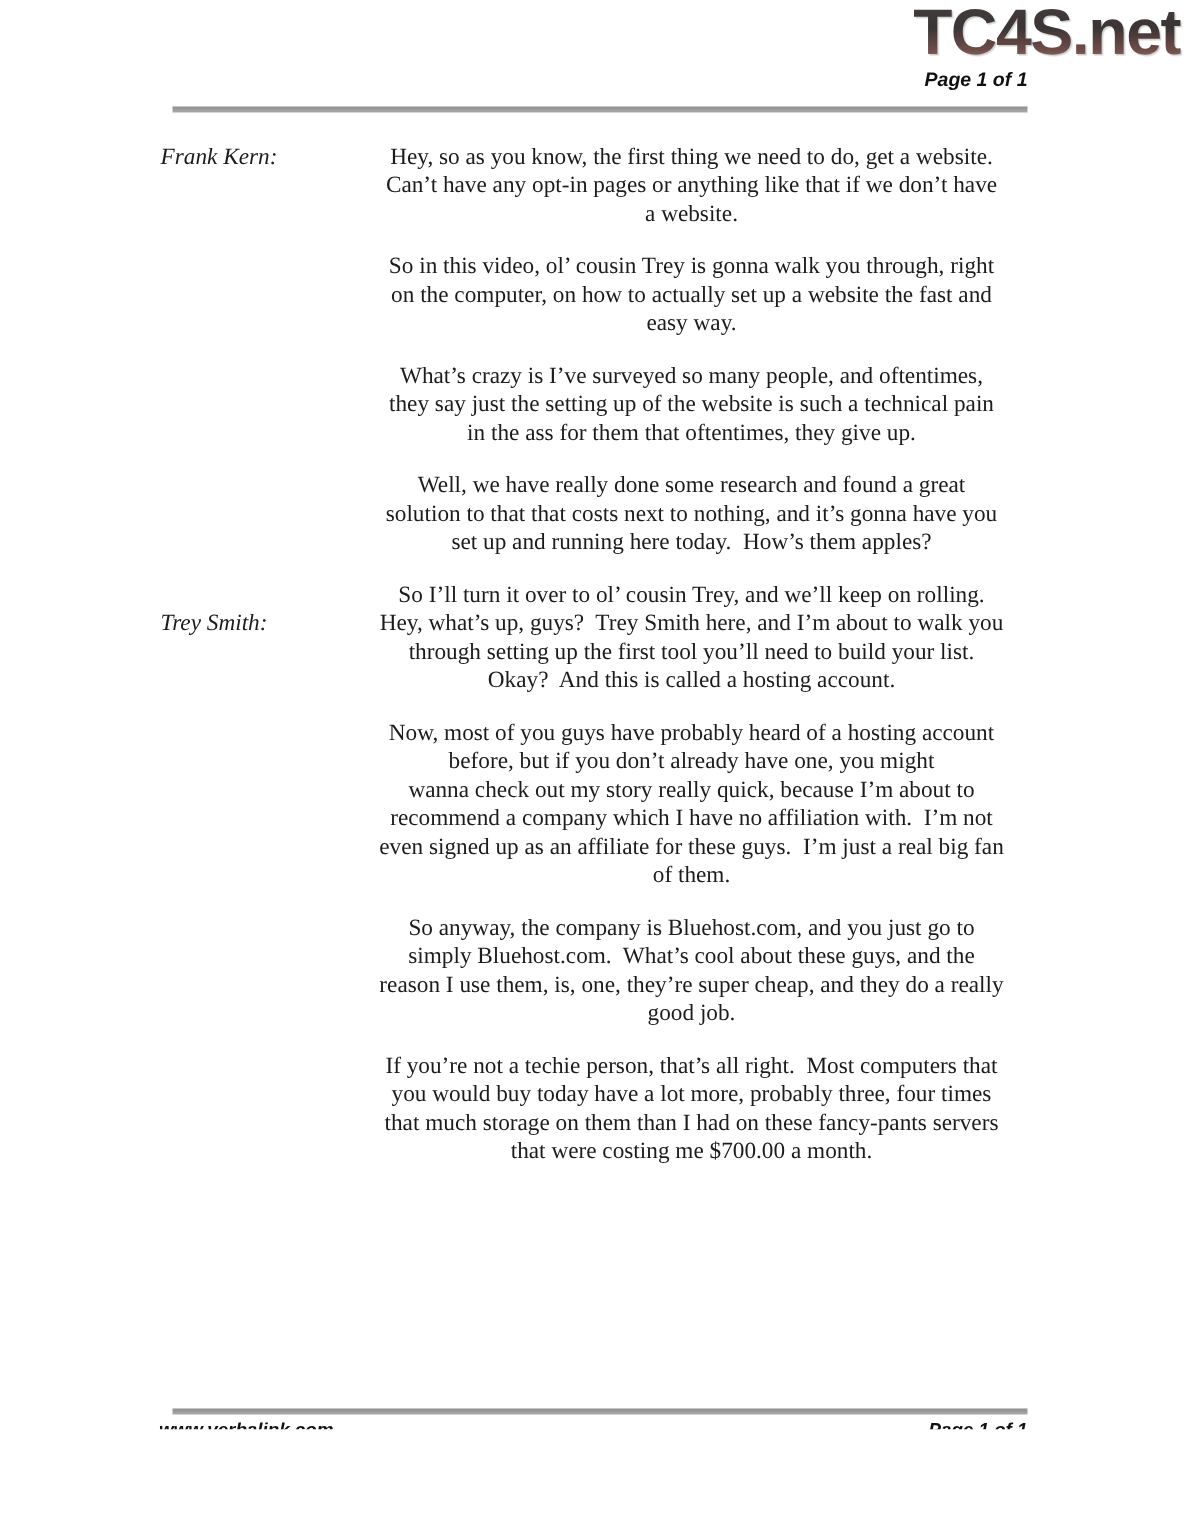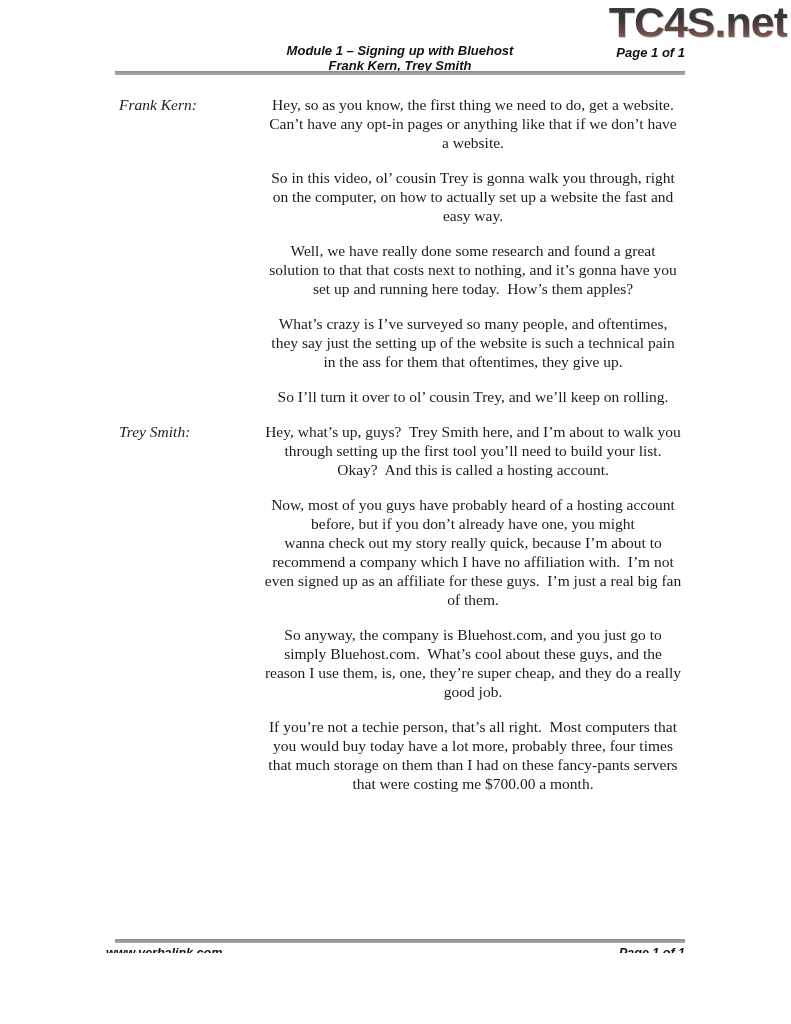--- a/index.html
+++ b/index.html
@@ -59,25 +59,25 @@
     height: 4px;
     background: linear-gradient(180deg, #8d8d8d, #aaaaaa);
   }
   .rule-header { top: 71px; }
   .rule-footer { top: 939px; }
 
   
   .body {
     position: absolute;
     top: 95px;
-    left: 119px;
+    left: 107px;
     width: 570px;
   }
   .row { display: flex; }
-  .row + .row { margin-top: 16px; }
+  .row + .row { margin-top: 0; }
   .speaker {
     width: 138px;
     flex: 0 0 138px;
     font-style: italic;
     font-size: 15.5px;
     line-height: 19px;
   }
   .speech { flex: 1 1 auto; }
   .para {
     margin: 0 0 16px 0;
@@ -170,46 +170,42 @@
     color: transparent;
   }
 </style>
 </head>
 <body>
 
 <div class="page">
 
   <div class="logo">TC4S.net</div>
 
-  <div class="header-center">
-    <div>Module 1 – Signing up with Bluehost</div>
-    <div>Frank Kern, Trey Smith</div>
-  </div>
 
   <div class="header-page-note">Page 1 of 1</div>
 
   <div class="rule rule-header"></div>
 
   <div class="body">
 
     <div class="row">
       <div class="speaker">Frank Kern:</div>
       <div class="speech">
         <p class="para">Hey, so as you know, the first thing we need to do, get a website.
 Can’t have any opt-in pages or anything like that if we don’t have
 a website.</p>
         <p class="para">So in this video, ol’ cousin Trey is gonna walk you through, right
 on the computer, on how to actually set up a website the fast and
 easy way.</p>
+        <p class="para">What’s crazy is I’ve surveyed so many people, and oftentimes,
+they say just the setting up of the website is such a technical pain
+in the ass for them that oftentimes, they give up.</p>
         <p class="para">Well, we have really done some research and found a great
 solution to that that costs next to nothing, and it’s gonna have you
 set up and running here today.  How’s them apples?</p>
-        <p class="para">What’s crazy is I’ve surveyed so many people, and oftentimes,
-they say just the setting up of the website is such a technical pain
-in the ass for them that oftentimes, they give up.</p>
         <p class="para">So I’ll turn it over to ol’ cousin Trey, and we’ll keep on rolling.</p>
       </div>
     </div>
 
     <div class="row">
       <div class="speaker">Trey Smith:</div>
       <div class="speech">
         <p class="para">Hey, what’s up, guys?  Trey Smith here, and I’m about to walk you
 through setting up the first tool you’ll need to build your list.
 Okay?  And this is called a hosting account.</p>

